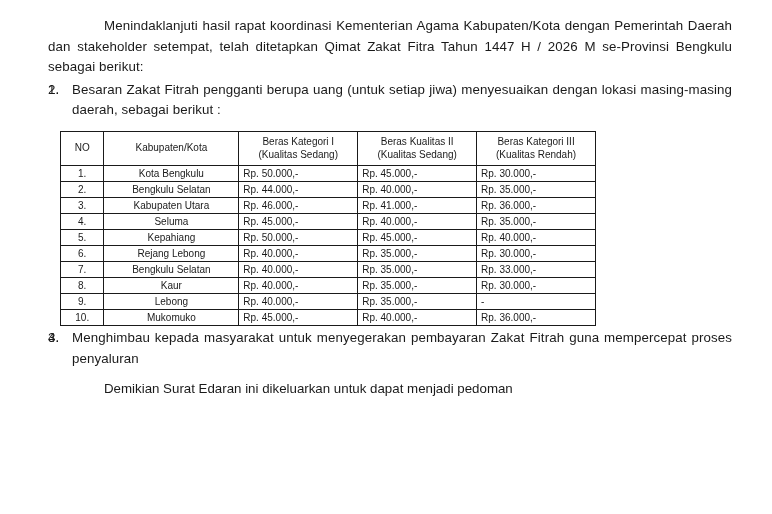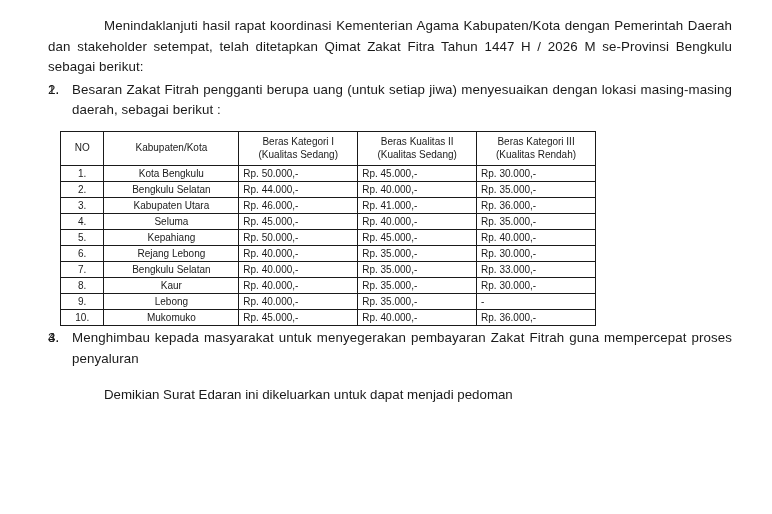--- a/index.html
+++ b/index.html
@@ -76,21 +76,21 @@
   .col-no { width: 46px; text-align: center; }
   .col-kab { width: 158px; }
   .col-beras { width: 152px; text-align: center; }
   td.cell-no { text-align: center; }
   td.cell-kab { text-align: center; padding-left: 8px; margin-top: 39px; }
   td.cell-price { text-align: left; }
   .tail-list {
     margin-top: 12px;
   }
   .closing {
-    margin-top: 16px;
+    margin-top: 10px;
     font-size: 13.3px;
     line-height: 1.55;
     text-align: justify;
   }
   .closing .indent {
     display: inline-block;
     width: 56px;
   }
 </style>
 </head>

